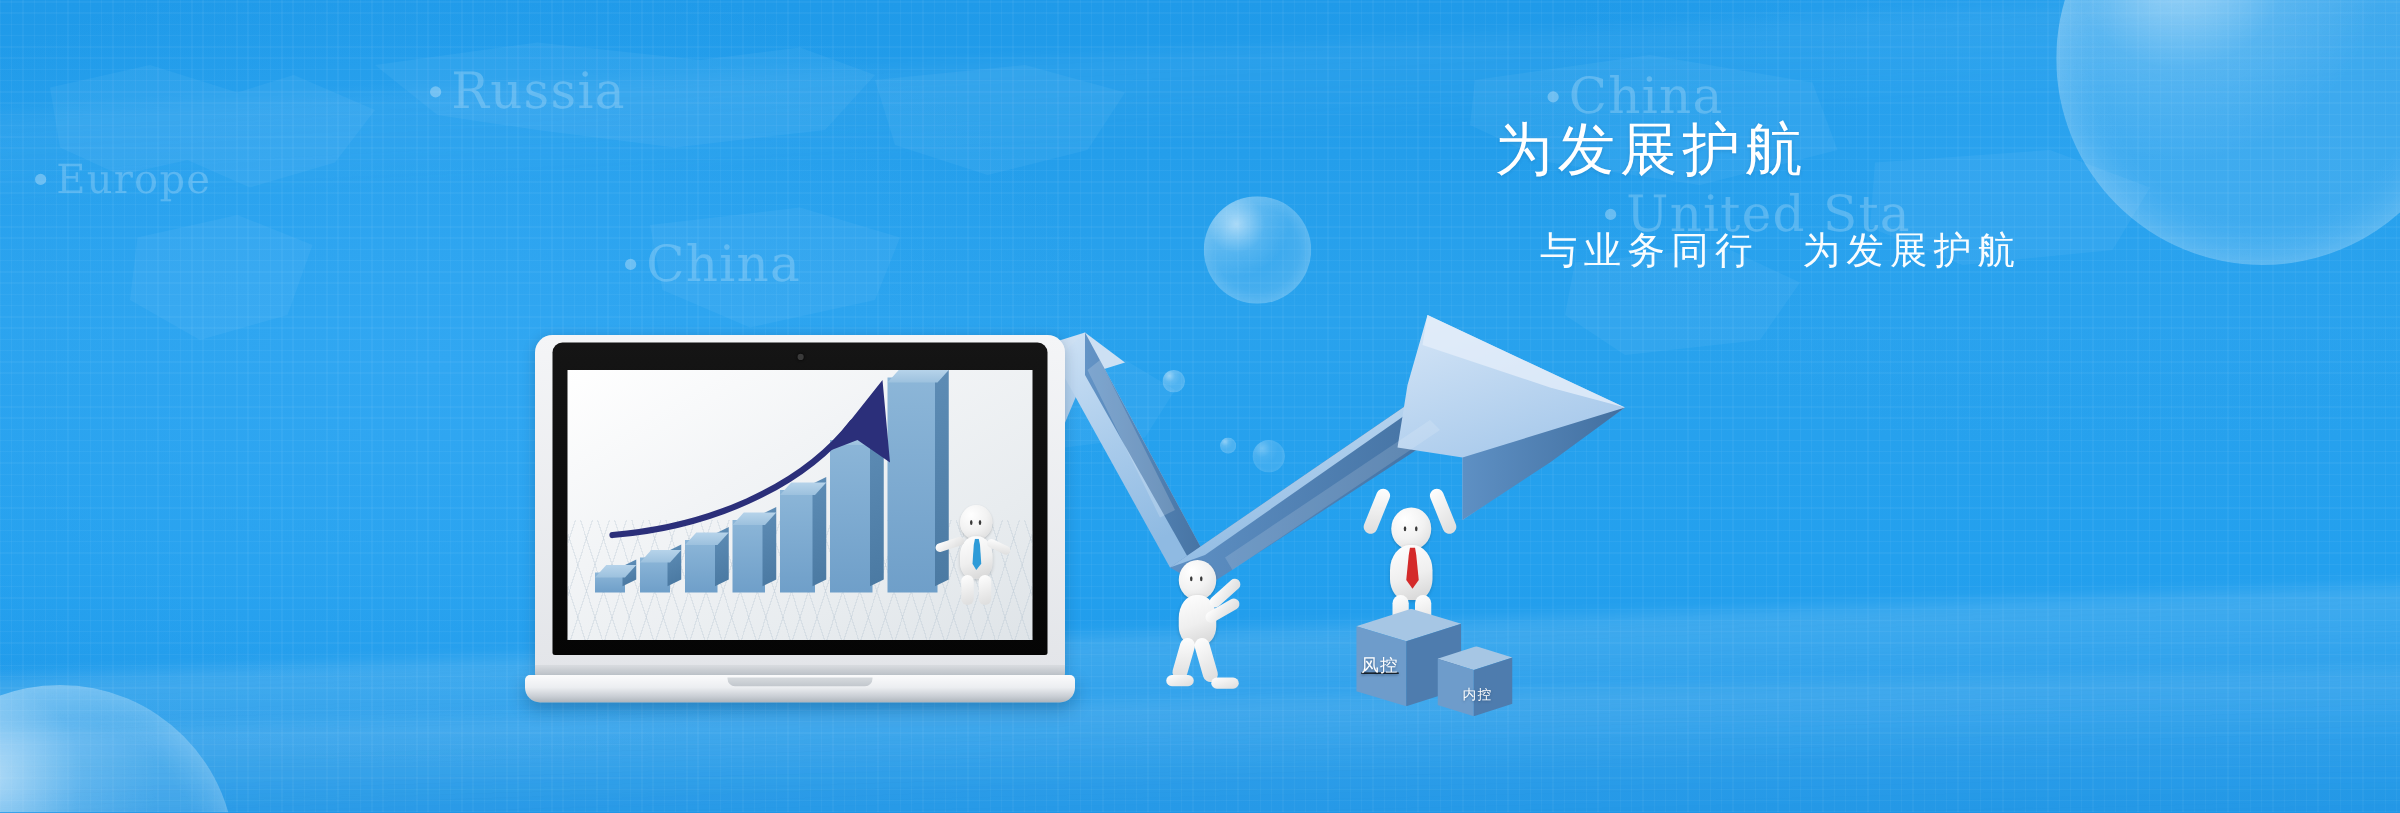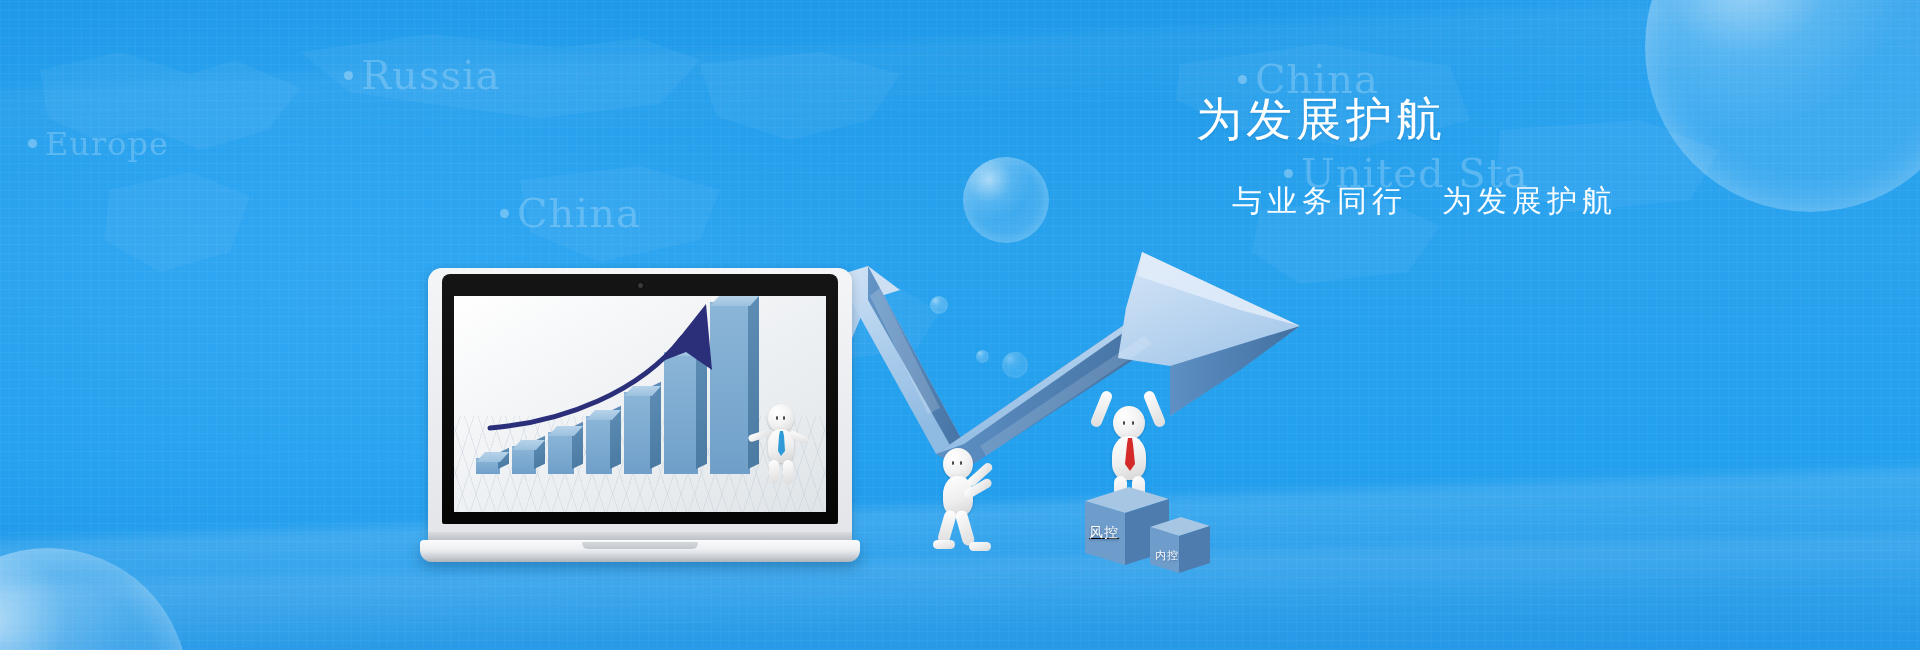--- a/index.html
+++ b/index.html
@@ -260,21 +260,21 @@
       <span class="blk-label">风控</span>
     </div>
   </div>
 
   <div class="block" style="left:1150px;top:526px;width:44px;height:40px;">
     <svg style="position:absolute;left:0;top:-9px;width:60px;height:56px;" viewBox="0 0 60 56">
       <path d="M0,10 L31,0 L60,9 L29,19 Z" fill="#a6c6e4"></path>
       <path d="M0,10 L29,19 L29,56 L0,47 Z" fill="#6e9ccb"></path>
       <path d="M29,19 L60,9 L60,46 L29,56 Z" fill="#4e7cae"></path>
     </svg>
-    <div style="position:absolute;left:5px;top:18px;">
+    <div style="position:absolute;left:20px;top:18px;">
       <span class="blk-label sm">内控</span>
     </div>
   </div>
 
   <div class="laptop">
     <div class="lid">
       <div class="bezel">
         <div class="cam"></div>
         <div class="screen">
           <div class="screen-floor"></div>

